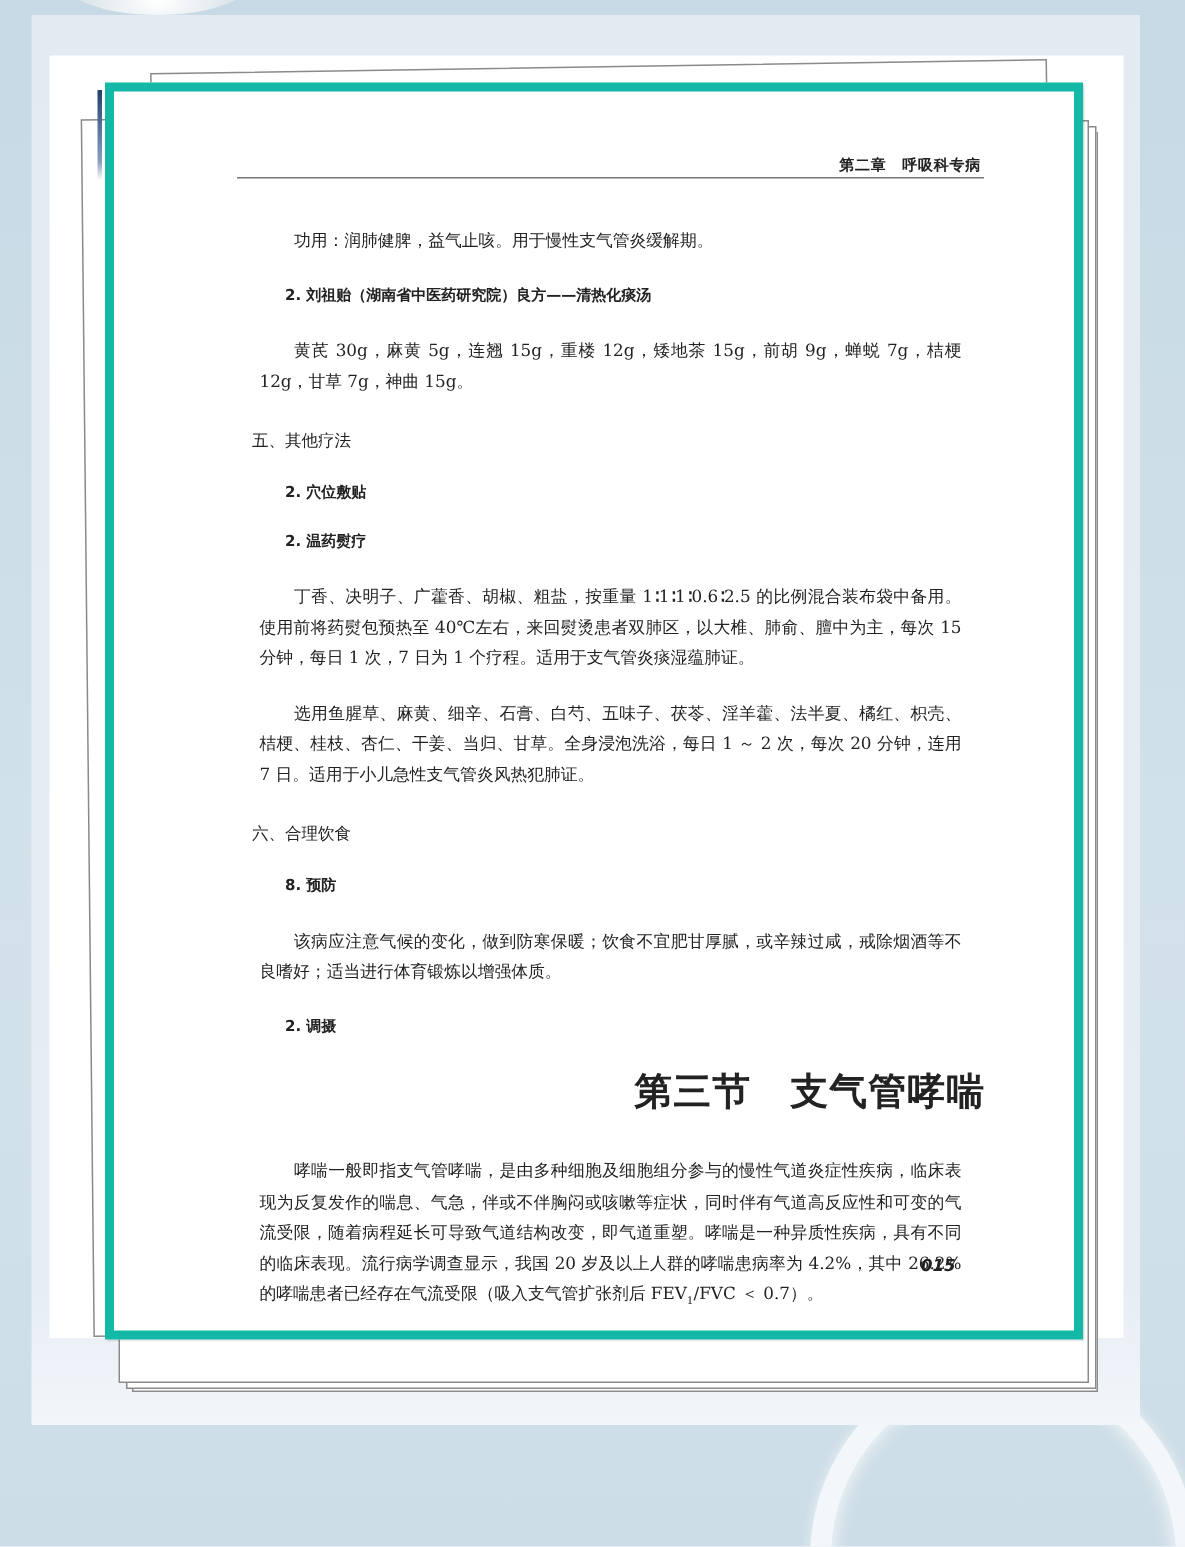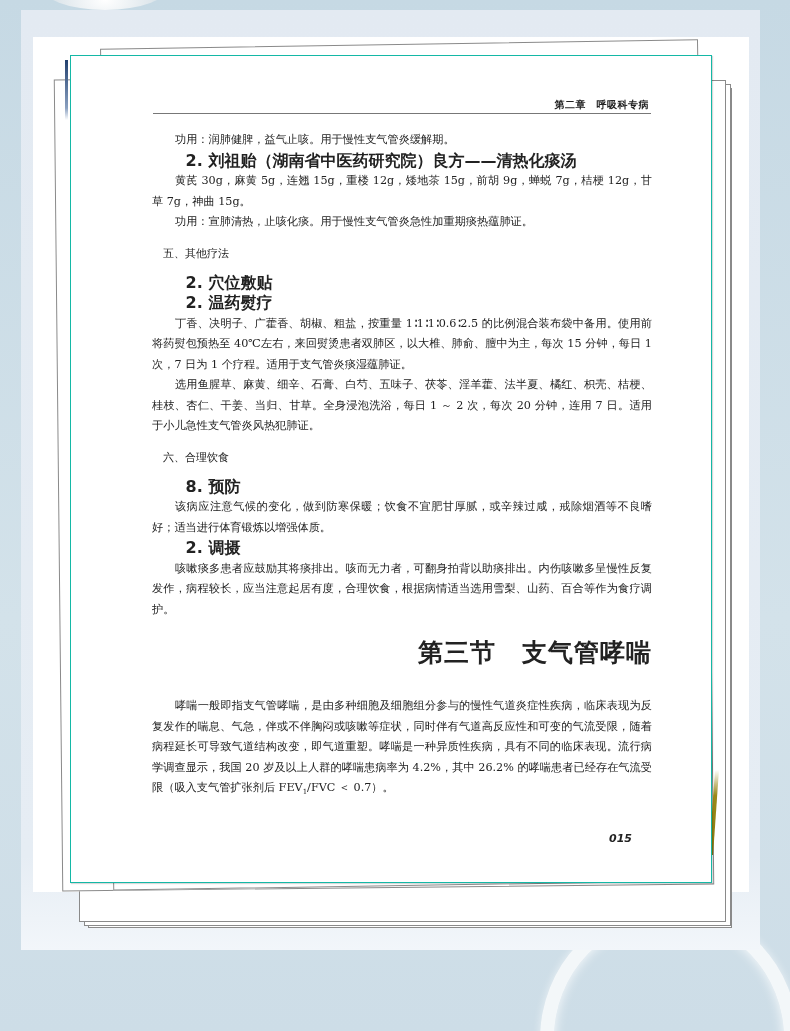--- a/index.html
+++ b/index.html
@@ -27,31 +27,31 @@
   .pg { position:absolute; background:#fff; border:1px solid #8a8a8a; }
   .pg-back1 { left:58px; top:76px; width:650px; height:810px; transform:rotate(-0.6deg); }
   .pg-back2 { left:79px; top:80px; width:645px; height:840px; }
   .pg-back3 { left:84px; top:84px; width:645px; height:840px; }
   .pg-back4 { left:88px; top:88px; width:642px; height:838px; }
   .pg-tilt { left:100px; top:44px; width:596px; height:840px; transform:rotate(-0.9deg); transform-origin:50% 0; }
   .navy-strip { position:absolute; left:65px; top:60px; width:3px; height:60px; background:linear-gradient(180deg,#22406e,#8aa0c0 80%,transparent); }
   .gold-strip { position:absolute; left:712px; top:770px; width:4px; height:85px; background:linear-gradient(180deg,transparent,#9a8a1a 30%,#8a7a10); transform:skewX(-4deg);}
   .page-main {
     position:absolute; left:70px; top:55px; width:640px; height:826px;
-    background:#ffffff; border:1px solid #14b8a6; box-shadow: 1px 1px 1px rgba(0,0,0,0.15);
+    background:#ffffff; border:6px solid #14b8a6; box-shadow: 1px 1px 1px rgba(0,0,0,0.15);
   }
   .run-head {
     position:absolute; left:82px; top:42px; width:498px; height:16px;
     border-bottom:1px solid #777; text-align:right;
     font-family:"DejaVu Sans","Liberation Sans",sans-serif; font-weight:bold; font-size:10px; color:#222;
     padding-right:2px; box-sizing:border-box; letter-spacing:0.5px;
   }
   .content { position:absolute; left:81px; top:74px; width:500px; color:#222; font-size:11.2px; line-height:20.5px; }
-  .content p { margin:0; text-indent:2.05em; text-align:justify; }
-  .sub { font-family:"DejaVu Sans","Liberation Sans",sans-serif; font-weight:bold; font-size:16px; text-indent:2.1em; margin:0; }
+  .content p { margin:16px; text-indent:2.05em; text-align:justify; }
+  .sub { font-family:"DejaVu Sans","Liberation Sans",sans-serif; font-weight:bold; font-size:10px; text-indent:2.1em; margin:12px; }
   .h2 { font-family:"DejaVu Sans","Liberation Sans",sans-serif; font-weight:normal; font-size:11px; margin:8px 0 6px 0; padding-left:11px; height:26px; line-height:26px;}
   .section-title { text-align:right; font-size:25px; font-weight:bold; margin:18px 0 28px 0; height:30px; line-height:30px; letter-spacing:1px;}
   .page-num {
     position:absolute; left:538px; top:776px; font-family:"DejaVu Sans","Liberation Sans",sans-serif;
     font-style:italic; font-weight:bold; font-size:11px; color:#222;
   }
   sub { font-size:7px; }
 </style>
 </head>
 <body>
@@ -70,32 +70,30 @@
 <div class="pg pg-tilt"></div>
 <div class="gold-strip"></div>
 
 <div class="page-main">
   <div class="run-head">第二章　呼吸科专病</div>
 
   <div class="content">
     <p>功用：润肺健脾，益气止咳。用于慢性支气管炎缓解期。</p>
     <div class="sub">2. 刘祖贻（湖南省中医药研究院）良方——清热化痰汤</div>
     <p>黄芪 30g，麻黄 5g，连翘 15g，重楼 12g，矮地茶 15g，前胡 9g，蝉蜕 7g，桔梗 12g，甘草 7g，神曲 15g。</p>
-    <p>功用：宣肺清热，止咳化痰。用于慢性支气管炎急性加重期痰热蕴肺证。</p>
 
     <div class="h2">五、其他疗法</div>
     <div class="sub">2. 穴位敷贴</div>
     <div class="sub">2. 温药熨疗</div>
     <p>丁香、决明子、广藿香、胡椒、粗盐，按重量 1∶1∶1∶0.6∶2.5 的比例混合装布袋中备用。使用前将药熨包预热至 40℃左右，来回熨烫患者双肺区，以大椎、肺俞、膻中为主，每次 15 分钟，每日 1 次，7 日为 1 个疗程。适用于支气管炎痰湿蕴肺证。</p>
     <p>选用鱼腥草、麻黄、细辛、石膏、白芍、五味子、茯苓、淫羊藿、法半夏、橘红、枳壳、桔梗、桂枝、杏仁、干姜、当归、甘草。全身浸泡洗浴，每日 1 ～ 2 次，每次 20 分钟，连用 7 日。适用于小儿急性支气管炎风热犯肺证。</p>
 
     <div class="h2">六、合理饮食</div>
     <div class="sub">8. 预防</div>
     <p>该病应注意气候的变化，做到防寒保暖；饮食不宜肥甘厚腻，或辛辣过咸，戒除烟酒等不良嗜好；适当进行体育锻炼以增强体质。</p>
     <div class="sub">2. 调摄</div>
-    <p>咳嗽痰多患者应鼓励其将痰排出。咳而无力者，可翻身拍背以助痰排出。内伤咳嗽多呈慢性反复发作，病程较长，应当注意起居有度，合理饮食，根据病情适当选用雪梨、山药、百合等作为食疗调护。</p>
 
     <div class="section-title">第三节　支气管哮喘</div>
     <p><span>哮喘一般即指支气管哮喘，是由多种细胞及细胞组分参与的慢性气道炎症性疾病，临床表现为反复发作的喘息、气急，伴或不伴胸闷或咳嗽等症状，同时伴有气道高反应性和可变的气流受限，随着病程延长可导致气道结构改变，即气道重塑。哮喘是一种异质性疾病，具有不同的临床表现。流行病学调查显示，我国 20 岁及以上人群的哮喘患病率为 4.2%，其中 26.2% 的哮喘患者已经存在气流受限（吸入支气管扩张剂后 FEV</span><sub>1</sub><span>/FVC ＜ 0.7）。</span></p>
   </div>
 
   <div class="page-num">015</div>
 </div>
 
 </body></html>

